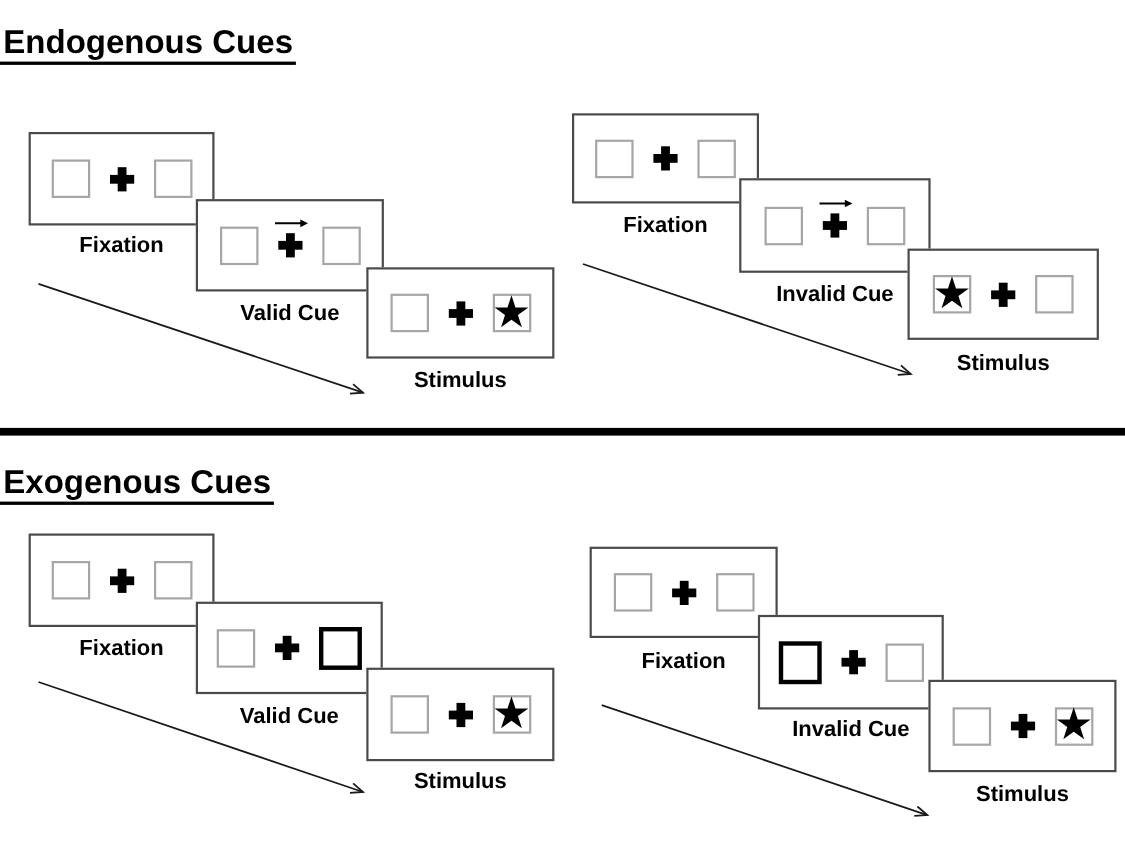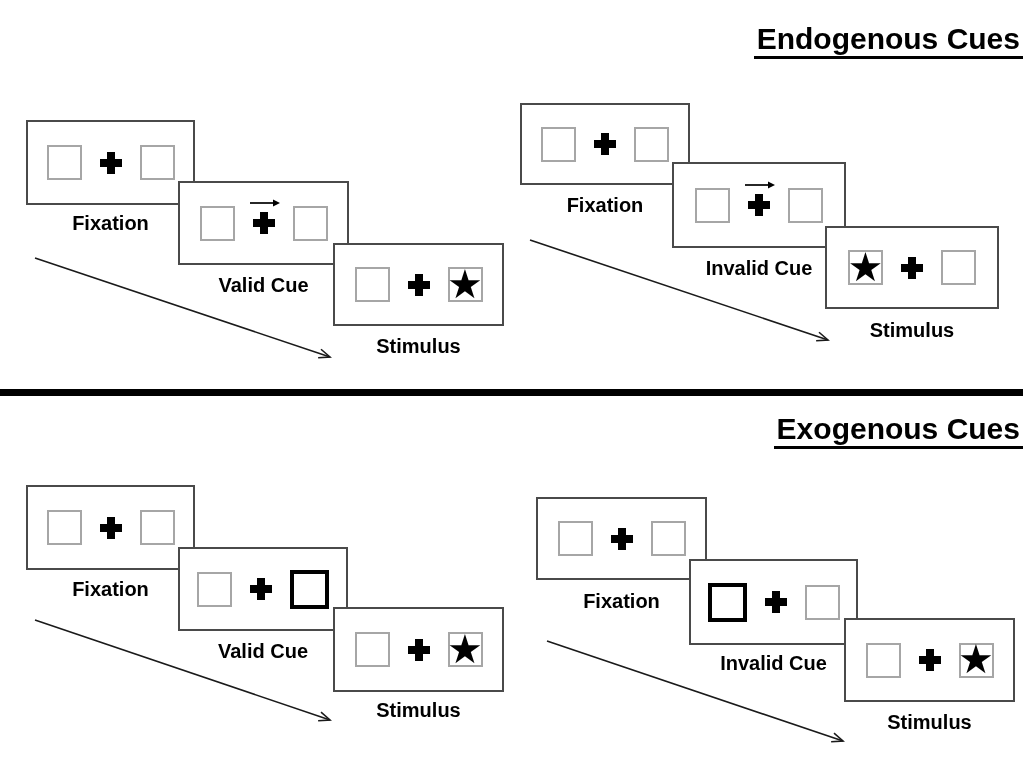--- a/index.html
+++ b/index.html
@@ -1,21 +1,21 @@
 <!DOCTYPE html>
 <html><head>
 <meta charset="utf-8">
 <style>
   html,body{margin:0;padding:0;background:#ffffff;}
   .stage{
     position:relative;width:1023px;height:767px;background:#ffffff;
     font-family:"Liberation Sans",sans-serif;color:#000;overflow:hidden;
   }
   .title{
-    position:absolute;left:0;width:100%;text-align:right;
+    position:absolute;left:0;width:100%;text-align:left;
     font-size:30px;font-weight:bold;line-height:1.1;
   }
   .title-text{display:inline-block;border-bottom:3px solid #000;padding:0 3px 1px 3px;}
   .divider{position:absolute;left:0;top:389px;width:1023px;height:7px;background:#000;}
   .panel{
     position:absolute;background:#ffffff;border:2px solid #4a4a4a;box-sizing:border-box;
     display:flex;align-items:center;justify-content:center;gap:18px;
   }
   .sq{
     position:relative;width:35px;height:35px;border:2px solid #a6a6a6;background:#fff;
@@ -123,21 +123,21 @@
       <div class="pluswrap">
           <div class="plus"></div>
         </div>
       <div class="sq"></div>
     </div>
     <div class="label" style="left:825px;top:319px;width:174px">Stimulus</div>
   </div>
 
   <div class="divider"></div>
 
-  <div class="title" style="top:412px">
+  <div class="title" style="top:422px">
     <span class="title-text">Exogenous Cues</span>
   </div>
 
   <div>
     <div class="panel" style="left:26px;top:485px;width:169px;height:85px">
       <div class="sq"></div>
       <div class="pluswrap">
           <div class="plus"></div>
         </div>
       <div class="sq"></div>

